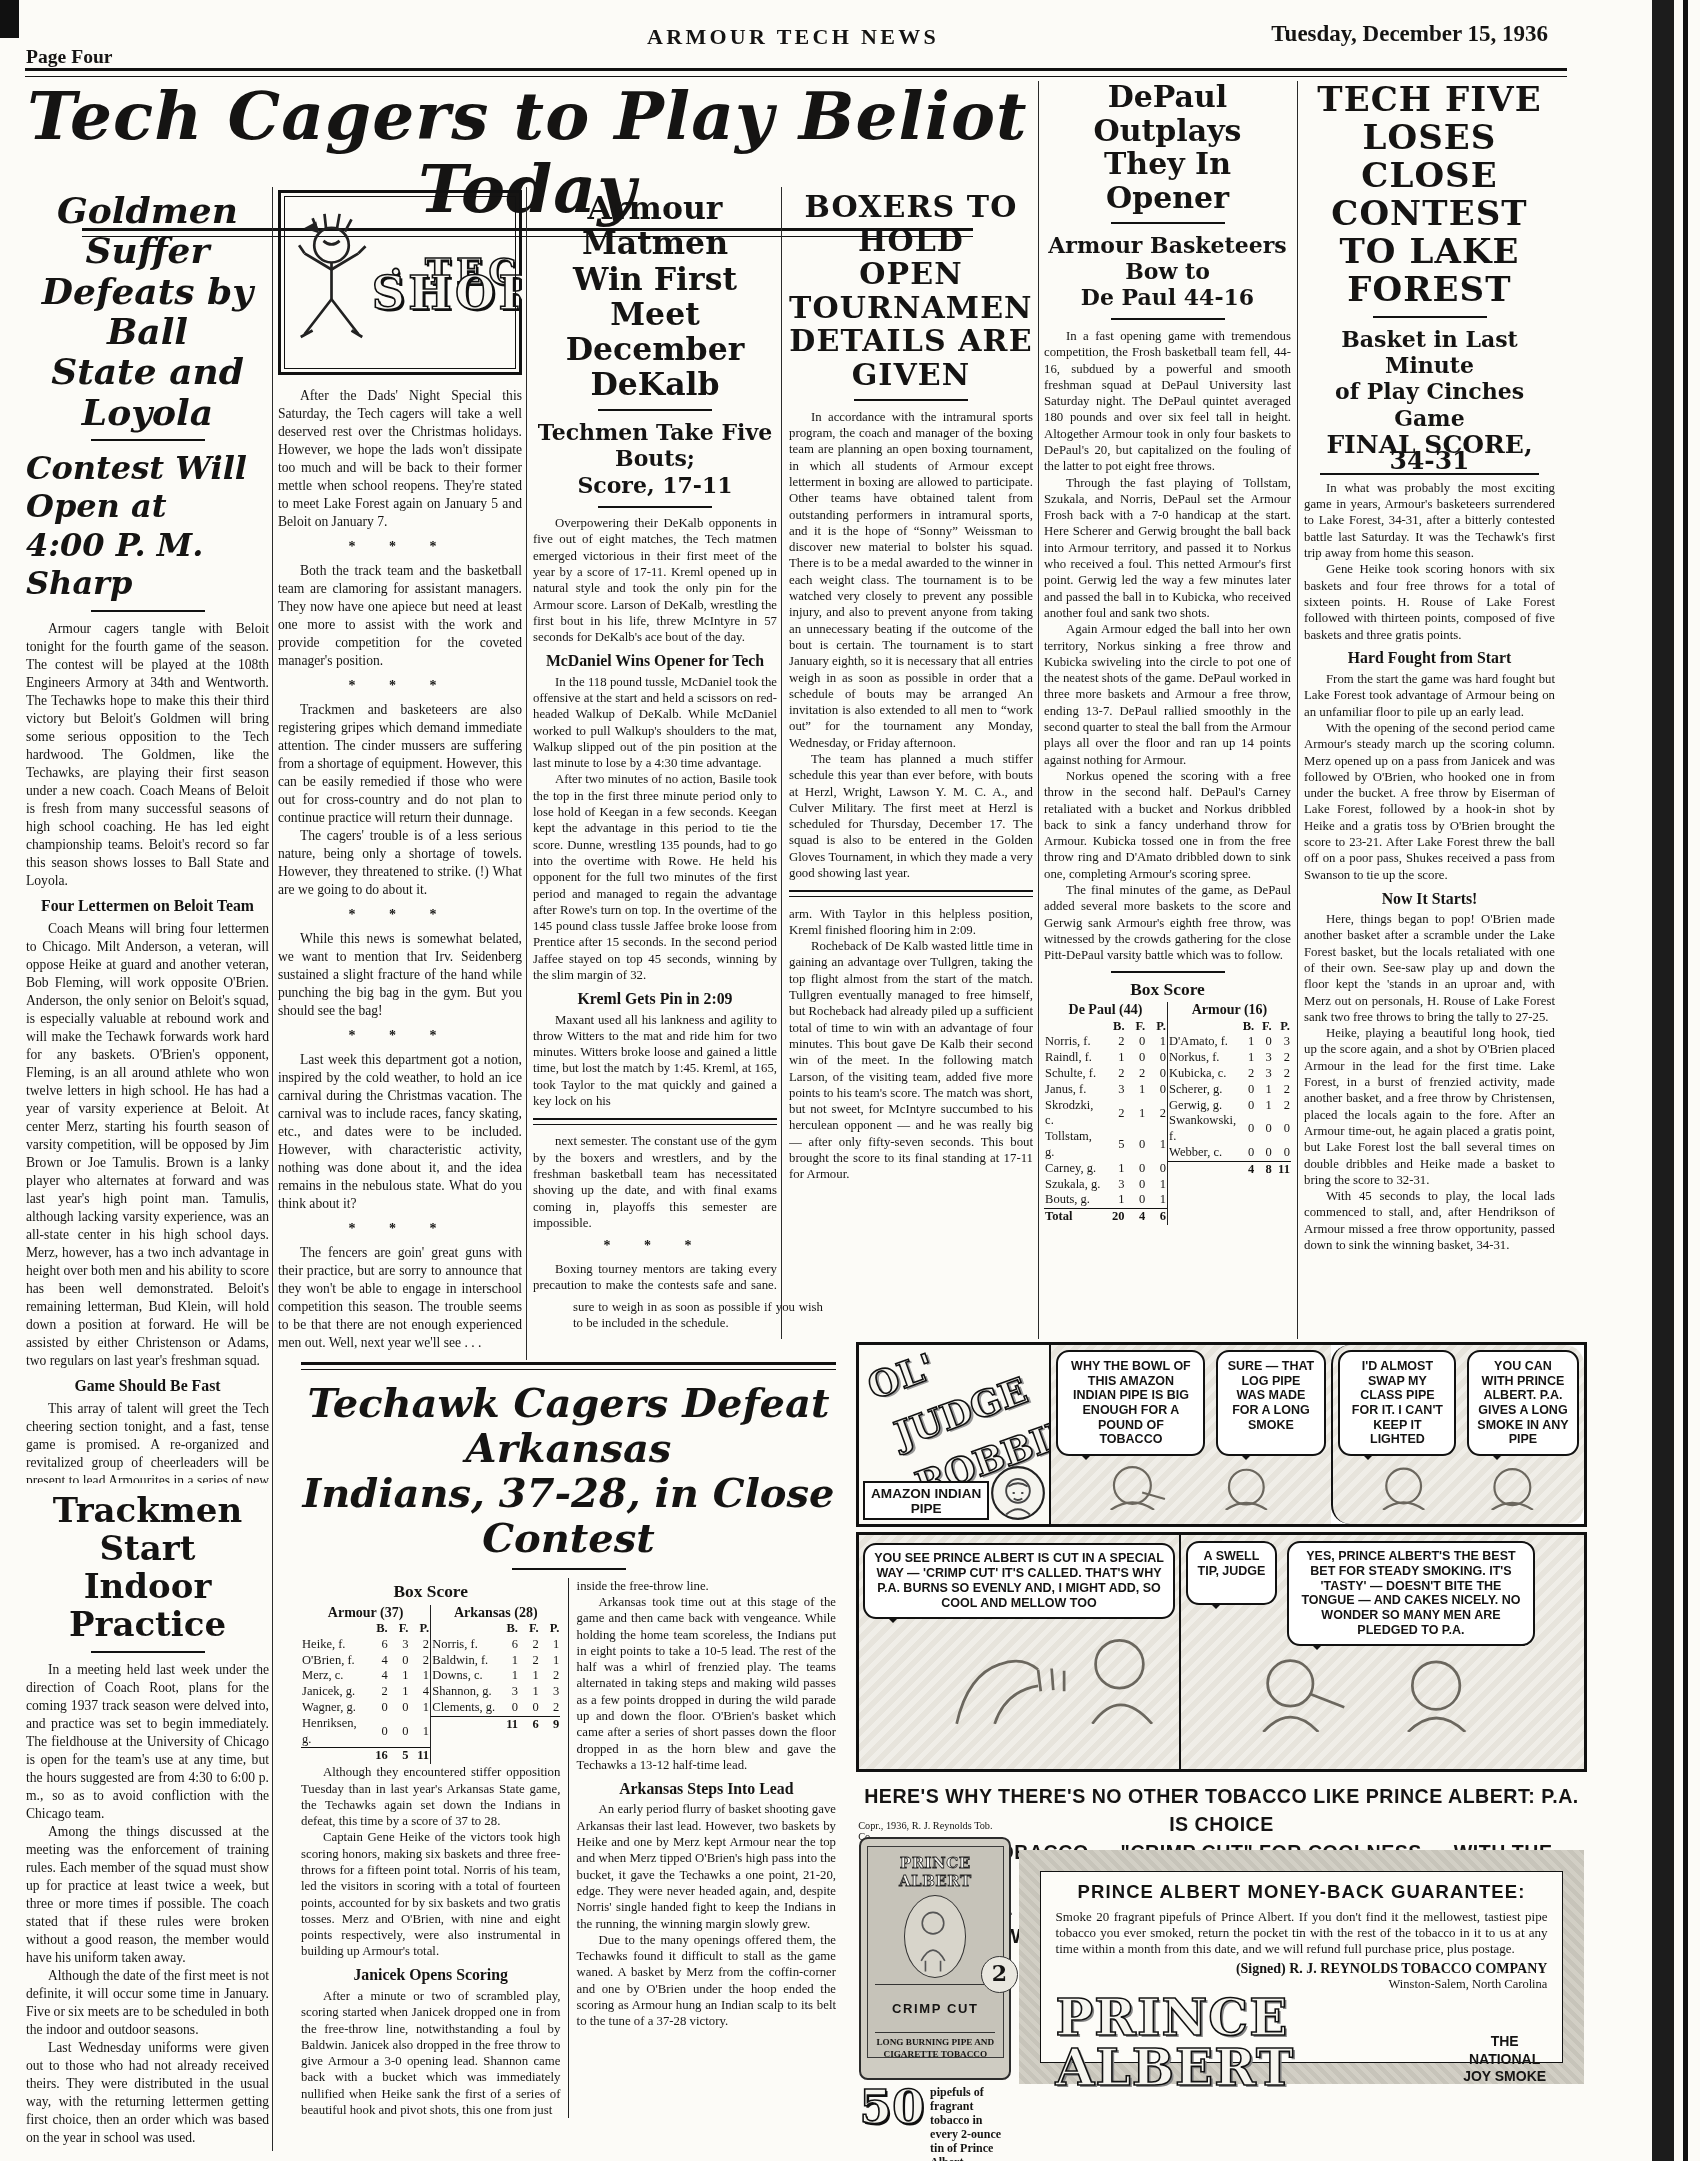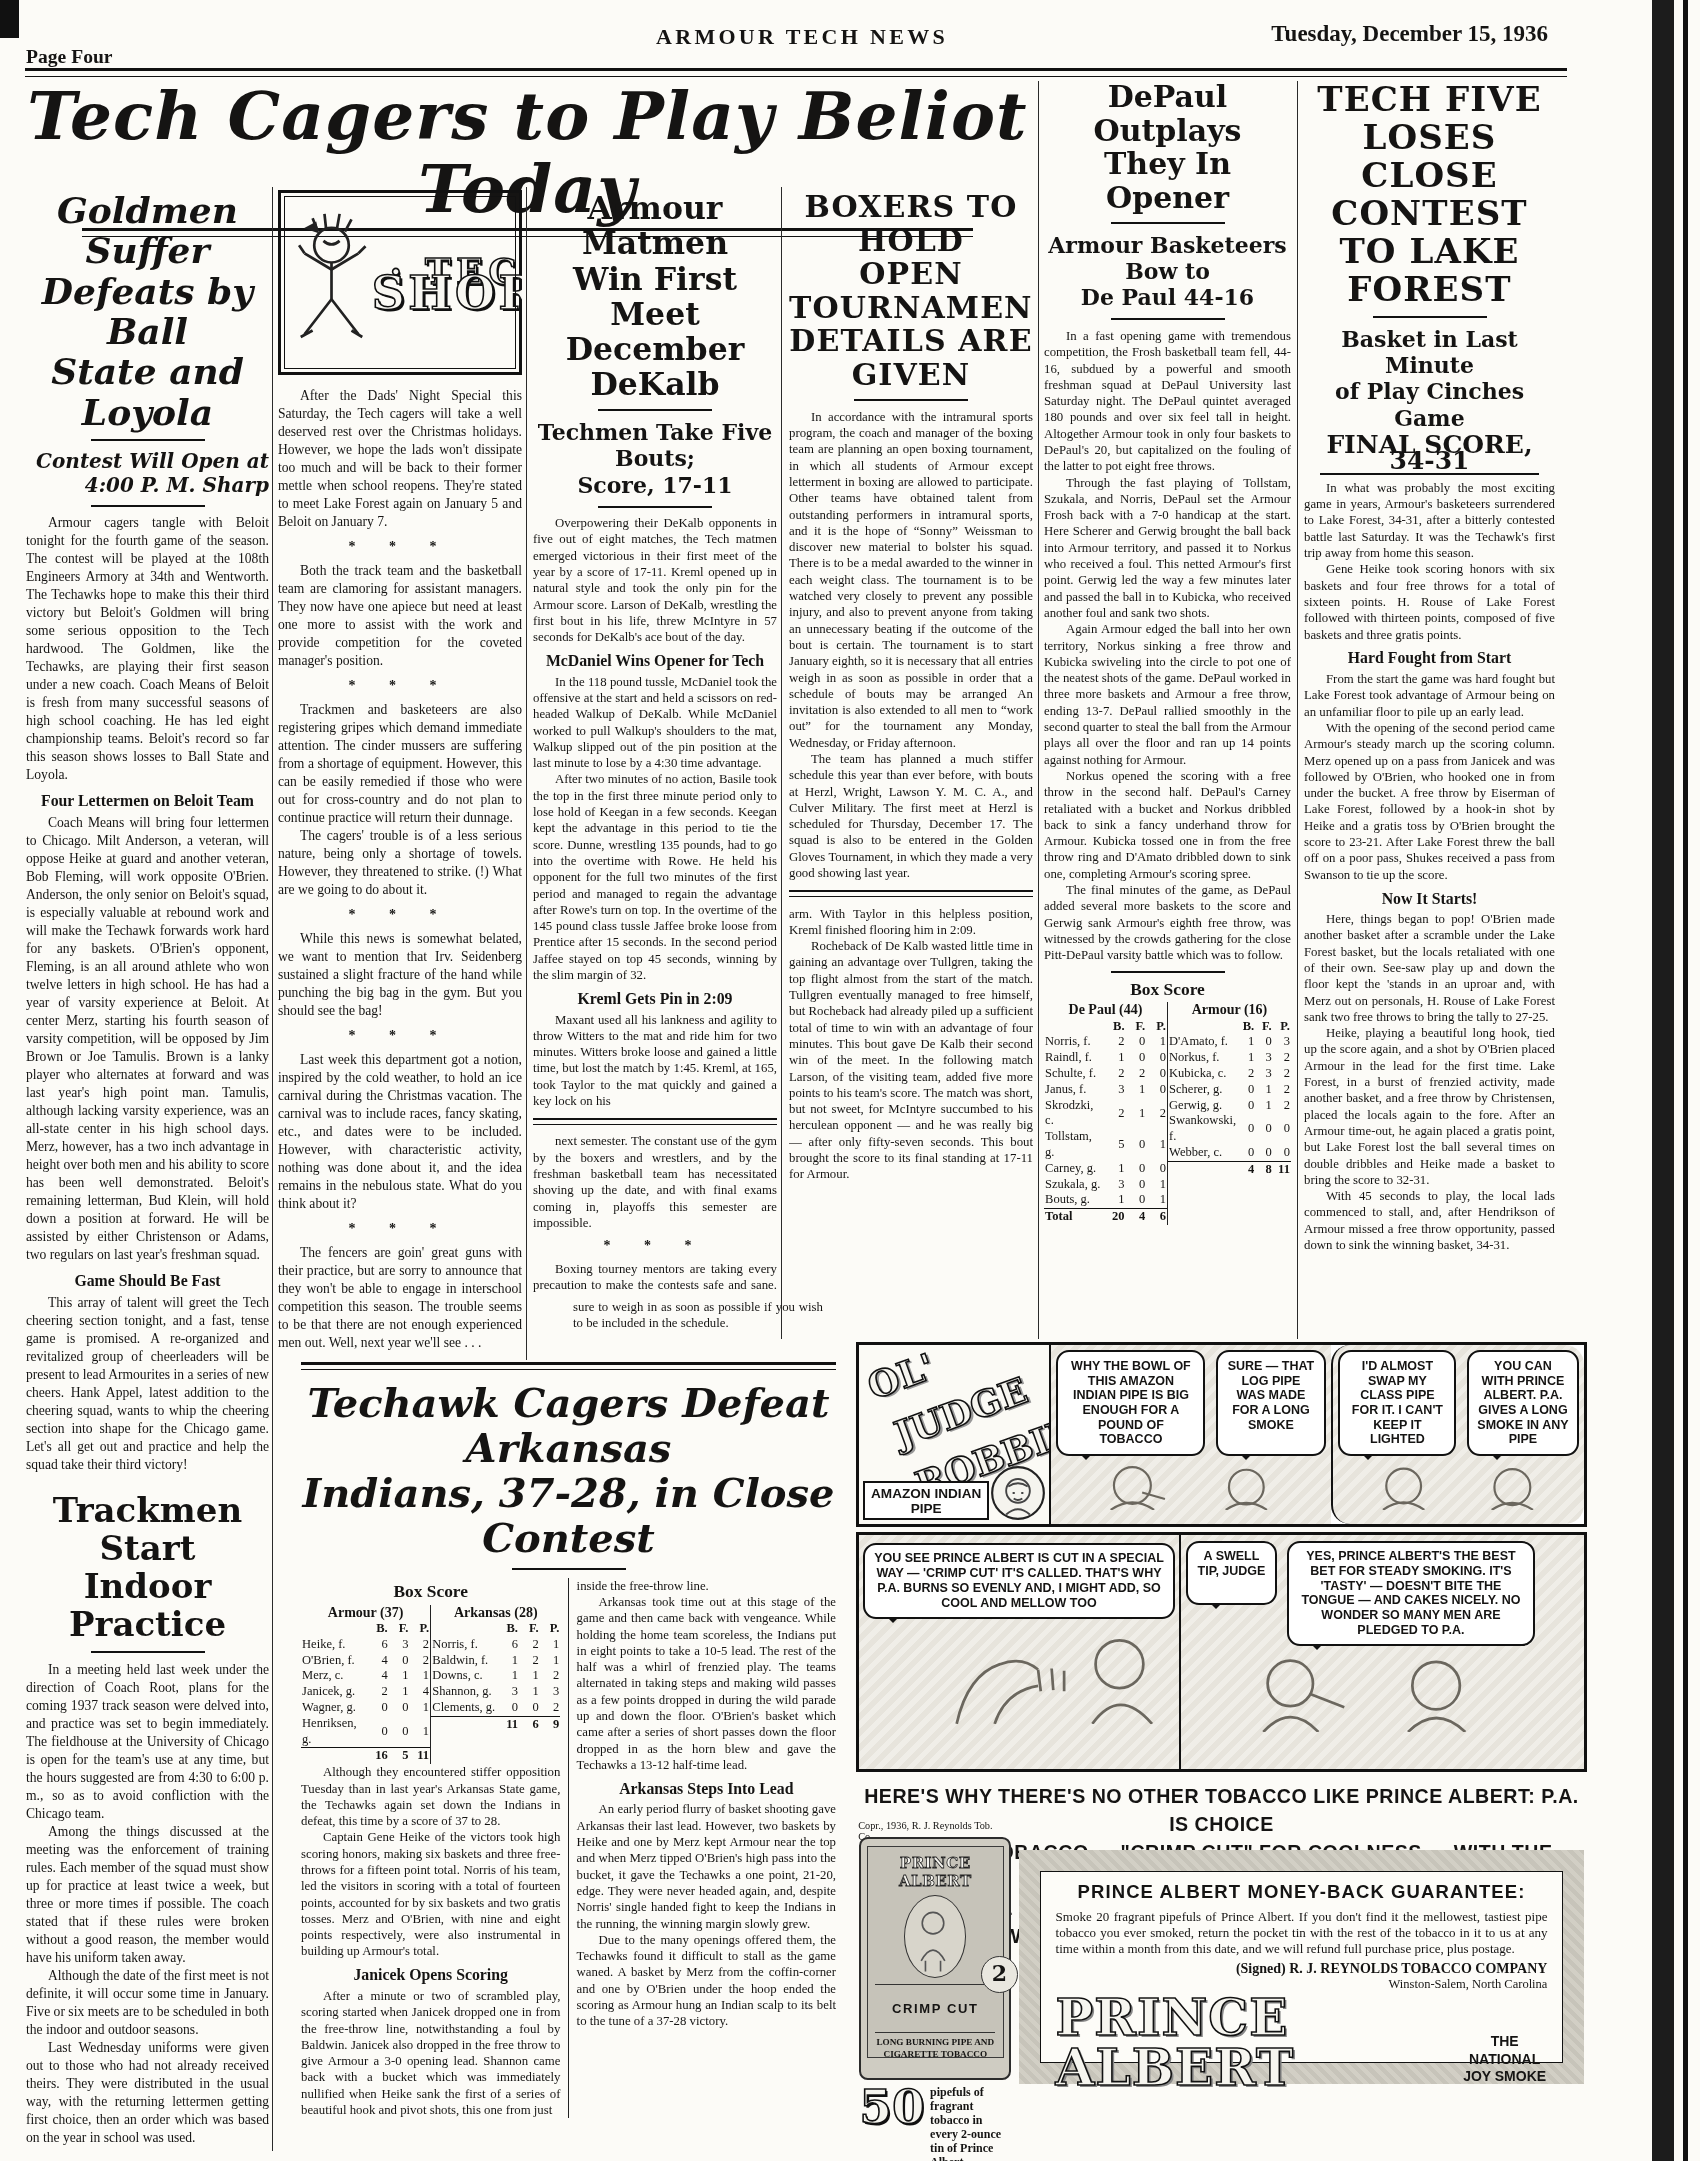--- a/index.html
+++ b/index.html
@@ -3,35 +3,35 @@
 <meta charset="utf-8">
 <style>
   html,body{margin:0;padding:0;background:#777;}
   #page{position:relative;width:1700px;height:2161px;background:#fcfbf7;color:#151413;
         font-family:"Liberation Serif",serif;overflow:hidden;}
   
   .scan-band{position:absolute;top:0;height:100%;background:#1c1c1c;}
   .blob{position:absolute;background:#111;}
   
   .pagelabel{position:absolute;left:26px;top:46px;font-size:19.6px;font-weight:bold;}
-  .paper{position:absolute;left:0;top:24px;width:1586px;text-align:center;font-size:22px;font-weight:bold;letter-spacing:3.3px;padding-left:9px;}
+  .paper{position:absolute;left:0;top:24px;width:1586px;text-align:center;font-size:22px;font-weight:bold;letter-spacing:3.3px;}
   .date{position:absolute;right:152px;top:20.6px;font-size:23px;font-weight:bold;}
   .hrule{position:absolute;left:25px;width:1542px;top:68px;border-top:3.3px solid #111;border-bottom:1.6px solid #111;height:4.9px;}
   
   #banner{position:absolute;left:25px;top:80px;width:1005px;height:103px;text-align:center;}
   #banner .bt{font-family:"DejaVu Serif",serif;font-style:italic;font-weight:bold;font-size:66px;line-height:1.1;letter-spacing:1.1px;}
   #banner .bunder{margin:3.3px auto 0 auto;width:891px;border-top:3.3px solid #111;border-bottom:1.6px solid #111;height:4.3px;}
   
   .col{position:absolute;overflow:hidden;}
   .vrule{position:absolute;width:0;border-left:1.6px solid #2a2a2a;}
   .hr2{border-top:2.7px solid #111;border-bottom:1.1px solid #111;height:3.8px;margin:8.7px 0;}
   .srule{width:114px;margin:7.6px auto;border-top:2.2px solid #111;}
   .hd-it{font-family:"DejaVu Serif",serif;font-style:italic;font-weight:bold;text-align:center;line-height:1.12;}
   .hd-rm{font-family:"DejaVu Serif",serif;font-weight:bold;text-align:center;line-height:1.12;}
-  .deck{font-family:"DejaVu Serif",serif;font-style:italic;font-weight:bold;text-align:right;font-size:20px;line-height:1.2;}
+  .deck{font-family:"DejaVu Serif",serif;font-style:italic;font-weight:bold;text-align:left;font-size:32px;line-height:1.2;}
   .deckrm{font-family:"DejaVu Serif",serif;font-weight:bold;text-align:center;font-size:22px;line-height:1.2;}
   .p{margin:0;text-indent:22px;text-align:justify;}
   .body25 .p,.body25{font-size:13.6px;line-height:18px;}
   .body23 .p,.body23{font-size:12.8px;line-height:16.3px;}
   .shead{font-weight:bold;text-align:center;font-size:15.8px;margin:7.6px 0 4.3px 0;}
   .stars{text-align:center;font-size:14px;letter-spacing:15px;margin:6.5px 0;font-weight:bold;}
   
   #tsbox{border:3.3px solid #111;outline:1.6px solid #111;outline-offset:-7.6px;height:179px;display:flex;align-items:center;margin-bottom:12px;}
   #tsbox .art{width:92px;padding-left:9.8px;}
   #tsbox .words{flex:1;text-align:center;}

